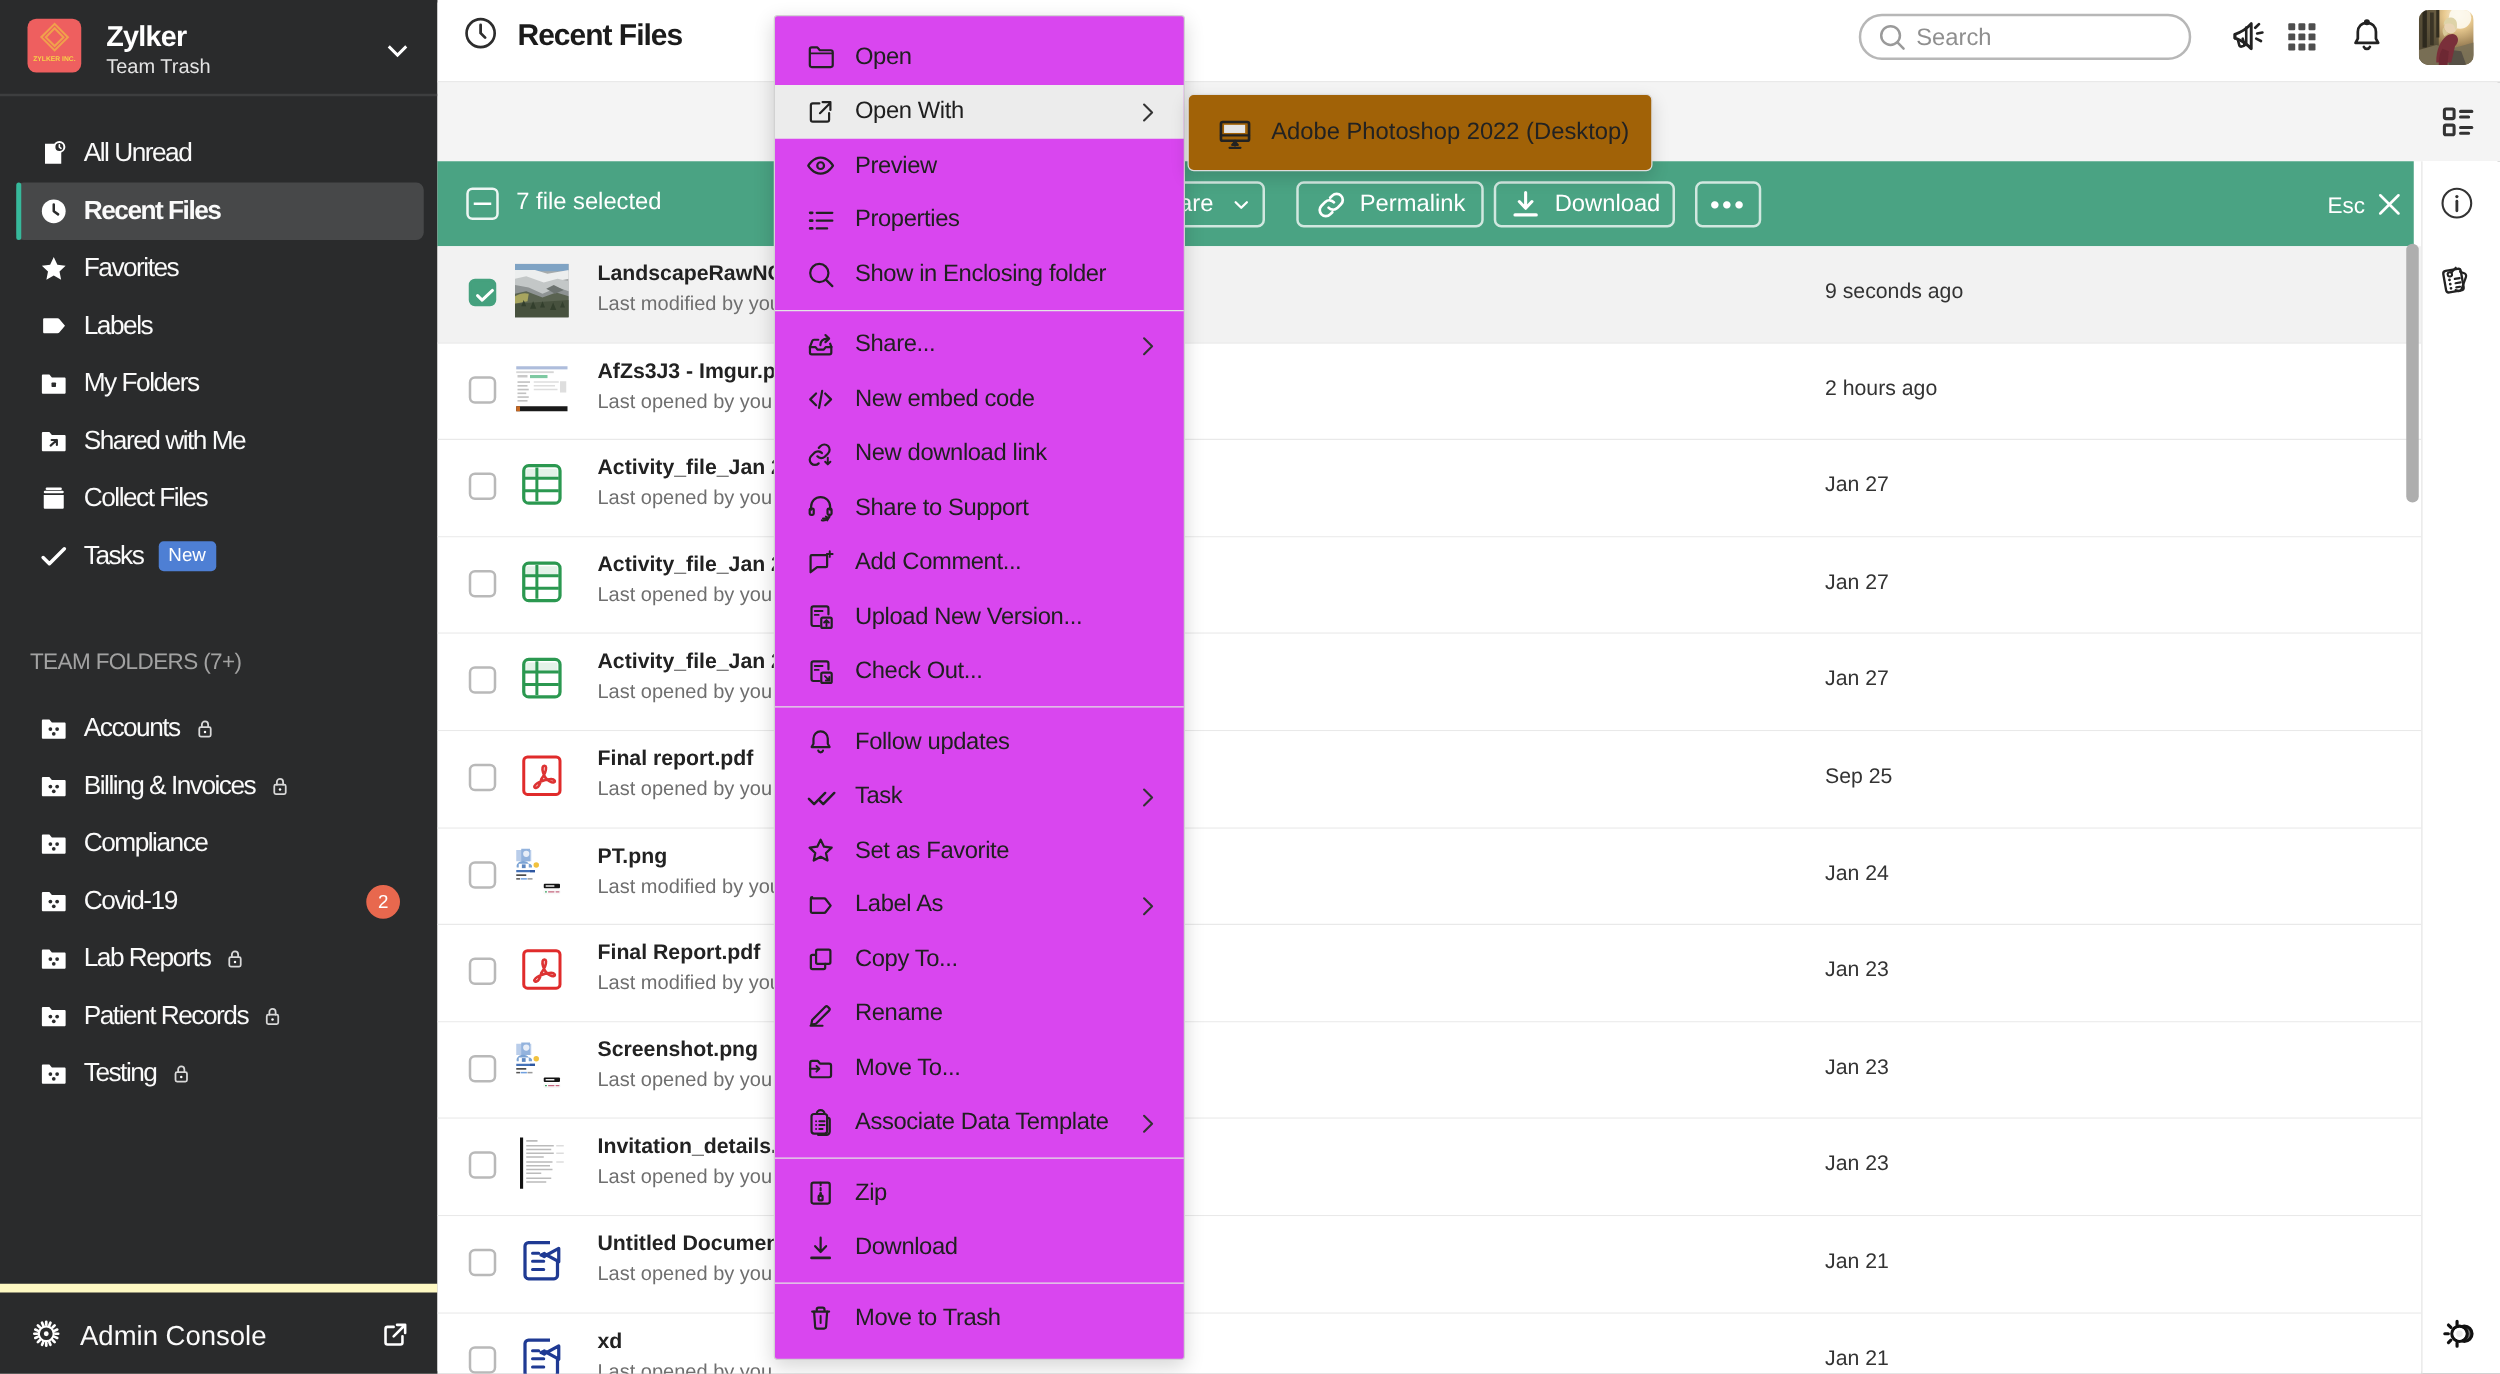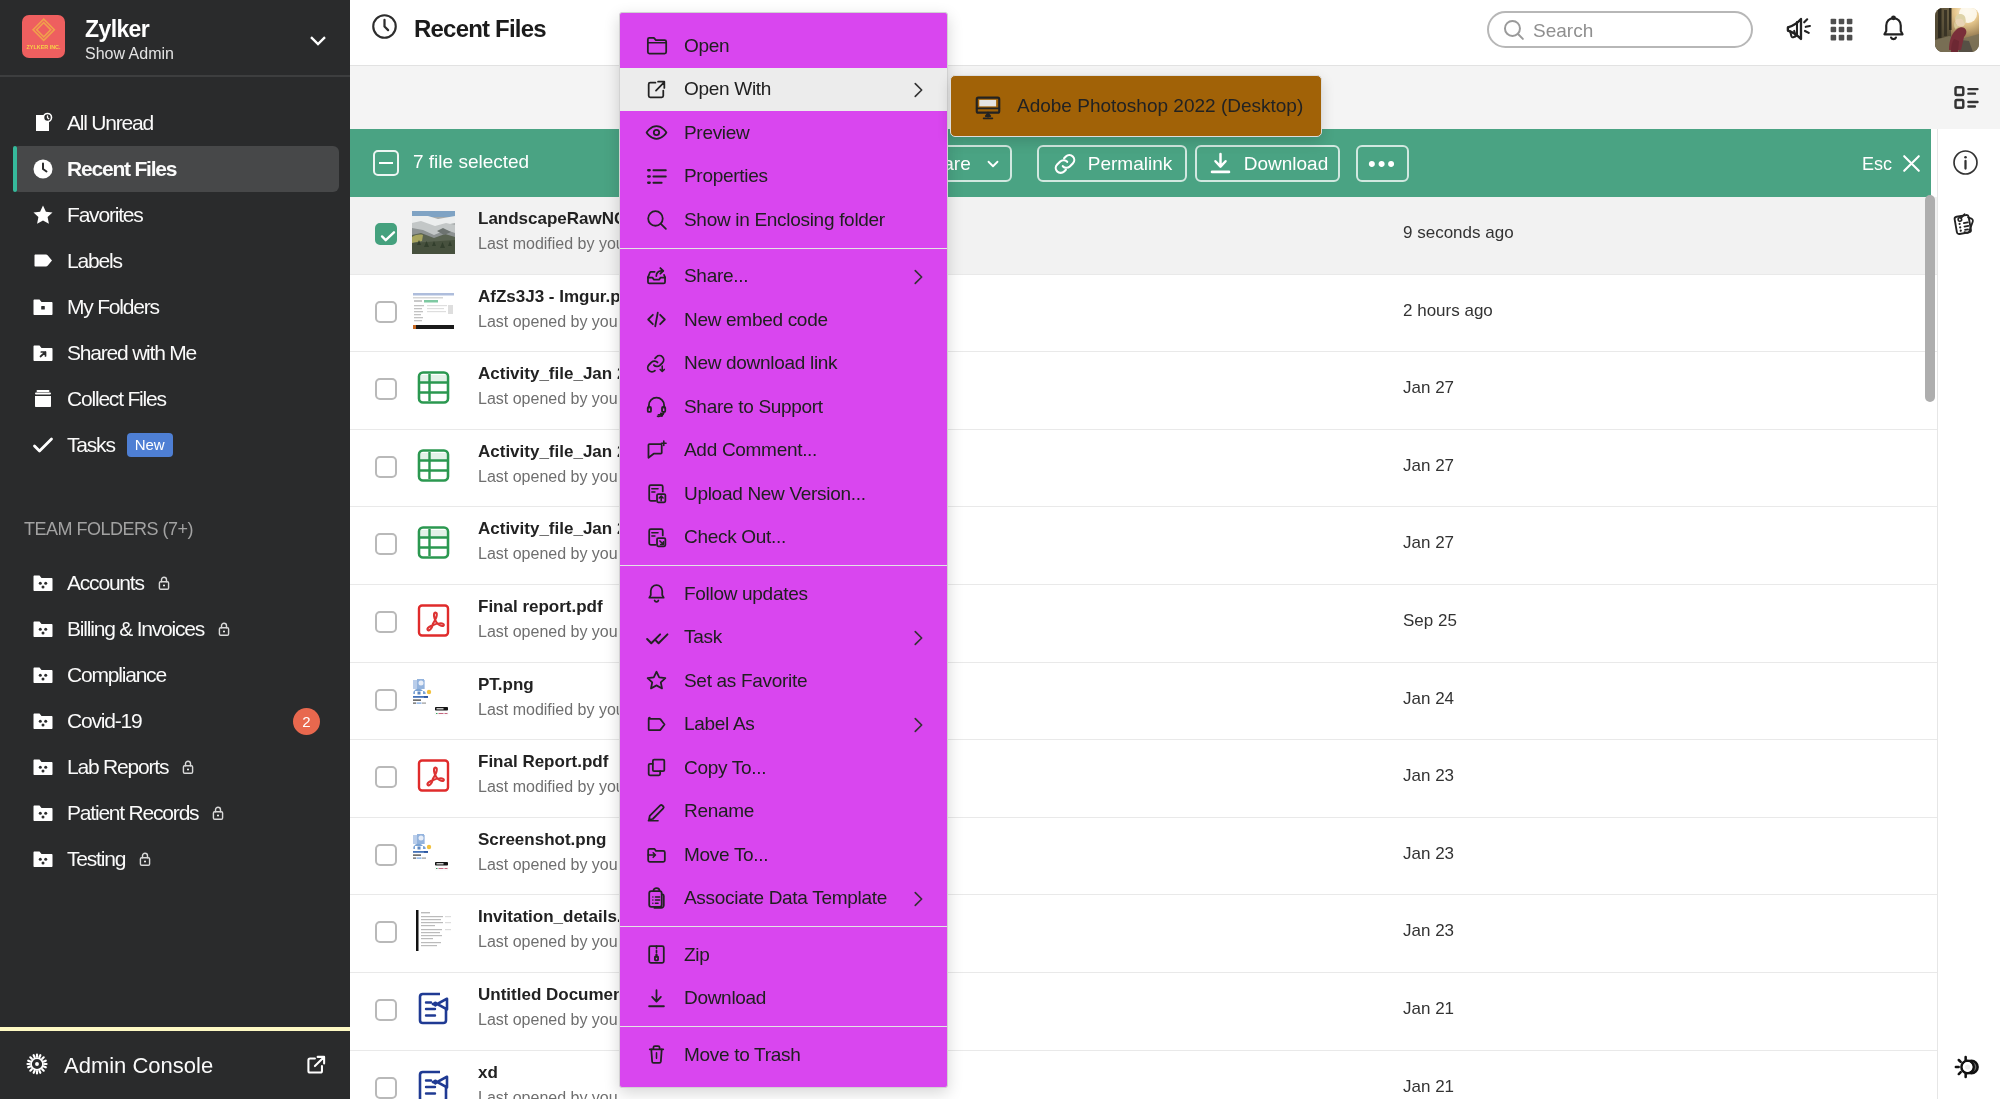--- a/index.html
+++ b/index.html
@@ -16,21 +16,21 @@
 .nav-item .ic { width:24px; height:24px; margin-right:12px; flex:none; }
 .nav-sel { position:absolute; left:13px; top:146px; width:326px; height:46px; background:#474849; border-radius:6px; }
 .nav-selbar { position:absolute; left:13px; top:146px; width:4px; height:46px; background:#36b99b; border-radius:3px; }
 .badge-new { display:inline-block; margin-left:12px; background:#4e7fd4; color:#fff; font-size:15px; font-weight:normal; letter-spacing:0; padding:3px 8px 4px; border-radius:4px; }
 .tf-label { position:absolute; left:24px; top:519px; font-size:18px; color:#a2a2a2; letter-spacing:-0.5px; }
 .tf { position:absolute; left:0; top:560px; width:350px; }
 .tf-item { position:relative; height:46px; display:flex; align-items:center; padding-left:31px; color:#fafafa; font-size:21px; letter-spacing:-1.2px; }
 .tf-item .ic { width:24px; height:24px; margin-right:12px; flex:none; }
 .lock { margin-left:10px; }
 .badge2 { position:absolute; left:600px; top:708px; width:27px; height:27px; background:#e8684e; border-radius:50%; color:#fff; font-size:15px; text-align:center; line-height:27px; }
-.sb-foot { position:absolute; left:0; top:1027px; width:350px; height:72px; border-top:4px solid #fef9c3; }
+.sb-foot { position:absolute; left:0; top:1027px; width:350px; height:72px; border-top:7px solid #fef9c3; }
 .topbar { position:absolute; left:350px; top:0; width:1650px; height:66px; background:#fff; border-bottom:1px solid #e2e2e2; }
 .clockic { position:absolute; left:371px; top:13px; }
 .title { position:absolute; left:414px; top:15px; font-size:24px; font-weight:bold; letter-spacing:-0.8px; color:#1b1b1b; }
 .search { position:absolute; left:1487px; top:11px; width:266px; height:37px; border:2px solid #b7b7b7; border-radius:19px; }
 .search .mg { position:absolute; left:12px; top:4px; }
 .search span { position:absolute; left:44px; top:7px; font-size:19px; color:#8f8f8f; }
 .tbic { position:absolute; }
 .avatar { position:absolute; left:1935px; top:8px; width:44px; height:44px; border-radius:8px; overflow:hidden; }
 .subbar { position:absolute; left:350px; top:66px; width:1650px; height:63px; background:#f4f4f4; }
 .gtool { position:absolute; left:350px; top:129px; width:1581px; height:68px; background:#4aa383; }
@@ -41,21 +41,21 @@
 .esc { position:absolute; left:1862px; top:154px; font-size:18px; color:#fff; }
 .gx { position:absolute; left:1899px; top:151px; }
 .rows { position:absolute; left:350px; top:197px; width:1587px; }
 .row { position:relative; height:77.6px; border-bottom:1px solid #e9e9e9; background:#fff; }
 .row.sel { background:#f2f2f2; }
 .cb { position:absolute; left:25px; top:26px; width:22px; height:22px; border:2px solid #b9b9b9; border-radius:5px; background:#fff; }
 .cb.on { background:#45a17e; border-color:#45a17e; }
 .ficon { position:absolute; left:62px; top:14px; width:43px; height:43px; }
 .fname { position:absolute; left:128px; top:12px; font-size:17px; font-weight:bold; color:#222; white-space:nowrap; }
 .fsub { position:absolute; left:128px; top:38px; font-size:16px; color:#6f6f6f; }
-.fdate { position:absolute; left:1053px; top:26px; font-size:17px; color:#333; }
+.fdate { position:absolute; left:1110px; top:26px; font-size:17px; color:#333; }
 .rail { position:absolute; left:1937px; top:129px; width:63px; height:970px; background:#fff; border-left:1px solid #e6e6e6; }
 .scrollbar { position:absolute; left:1925px; top:195px; width:10px; height:207px; background:#aeaeae; border-radius:5px; }
 .railic { position:absolute; }
 .menu { position:absolute; left:619px; top:12px; width:329px; background:#d946ef; border:1px solid #d2d2d2; border-radius:3px; box-shadow:0 5px 16px rgba(0,0,0,.16); padding:11px 0 10px; }
 .mi { position:relative; height:43.5px; display:flex; align-items:center; padding-left:24px; font-size:19px; letter-spacing:-0.3px; color:#202020; }
 .mi .ic { width:25px; height:25px; margin-right:15px; flex:none; }
 .mi.hl { background:#ececec; }
 .mi .chev { position:absolute; right:18px; top:11px; }
 .msep { height:1px; background:#e4e4e4; margin:6px 0; }
 .submenu { position:absolute; left:950px; top:75px; width:372px; height:62px; background:#a16207; border:1px solid #ddd; border-radius:5px; box-shadow:0 5px 14px rgba(0,0,0,.14); }
@@ -71,21 +71,21 @@
   <div class="logo">
         <svg width="43" height="43" viewBox="0 0 43 43">
           <g fill="none" stroke="#f0a04c" stroke-width="1.6">
             <rect x="14.2" y="7.2" width="15" height="15" transform="rotate(45 21.7 14.7)"></rect>
             <rect x="16.7" y="9.7" width="10" height="10" transform="rotate(45 21.7 14.7)"></rect>
           </g>
           <text x="21.5" y="33.5" font-family="Liberation Sans, sans-serif" font-size="5.4" font-weight="bold" fill="#f7d148" text-anchor="middle">ZYLKER INC.</text>
         </svg>
       </div>
   <div class="zylker">Zylker</div>
-  <div class="teamadmin">Show Admin</div>
+  <div class="teamadmin">Team Trash</div>
   <div class="sb-chev">
         <svg width="28" height="28" viewBox="0 0 24 24" fill="none" stroke="#fff" stroke-width="2">
           <path d="M6 9.5l6 6 6-6"></path>
         </svg>
       </div>
   <div class="nav-sel"></div>
       <div class="nav-selbar"></div>
   <div class="nav">
     <div class="nav-item"><span class="ic">
             <svg width="24" height="24" viewBox="0 0 24 24" fill="none" stroke="#fff" stroke-width="1.8" stroke-linecap="round" stroke-linejoin="round">

